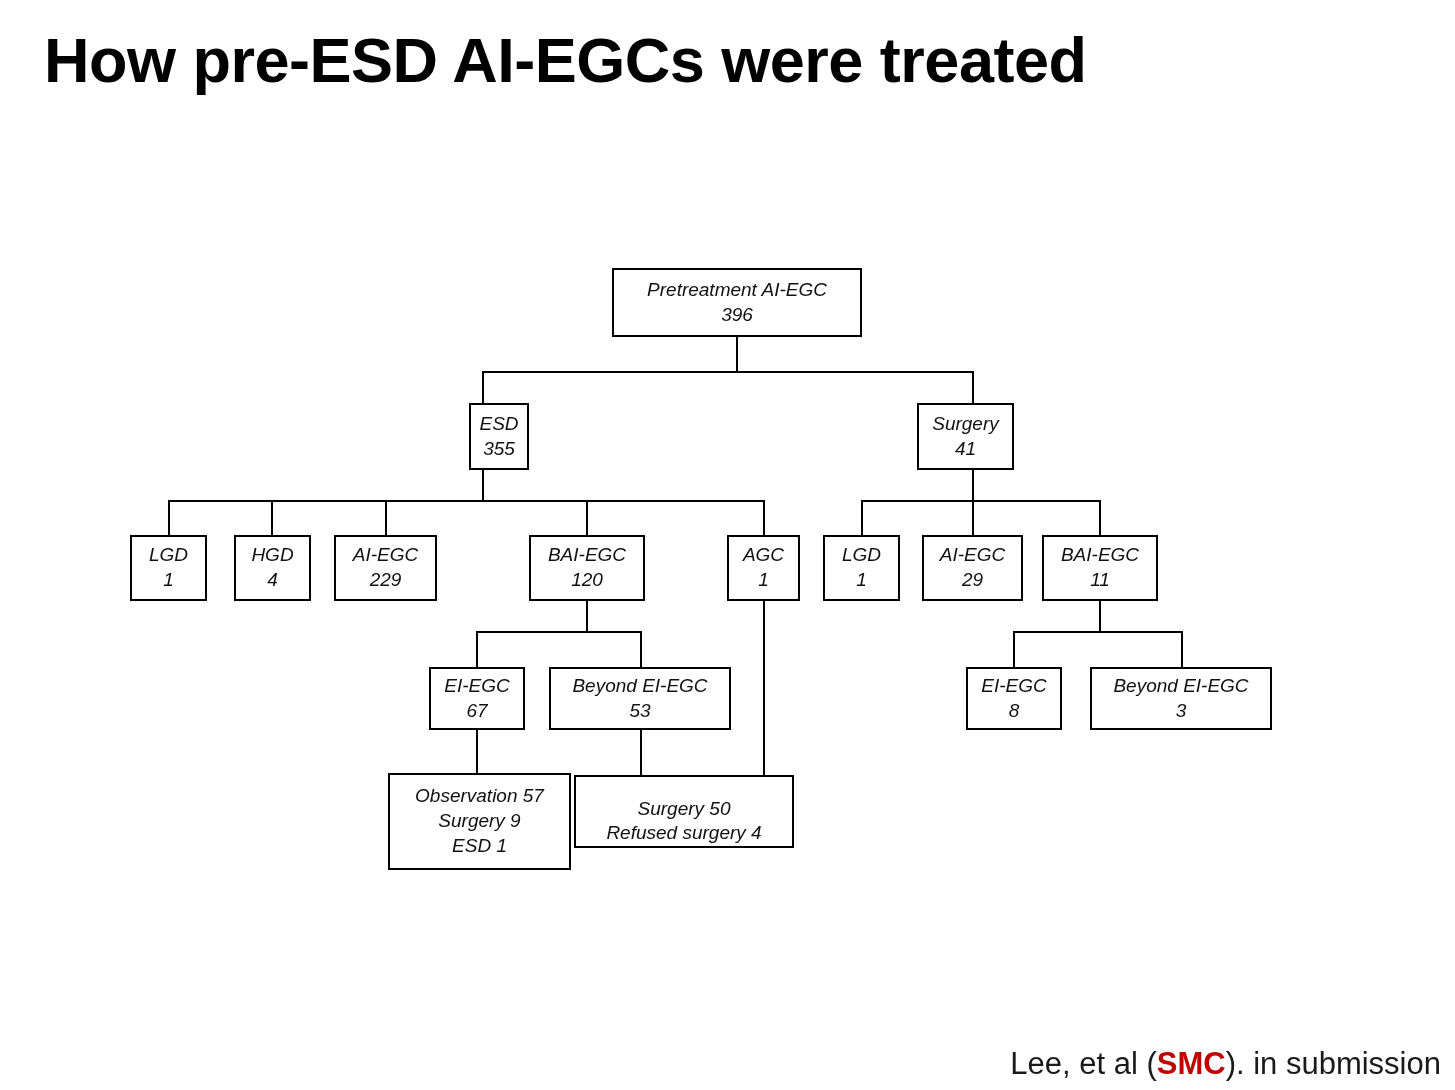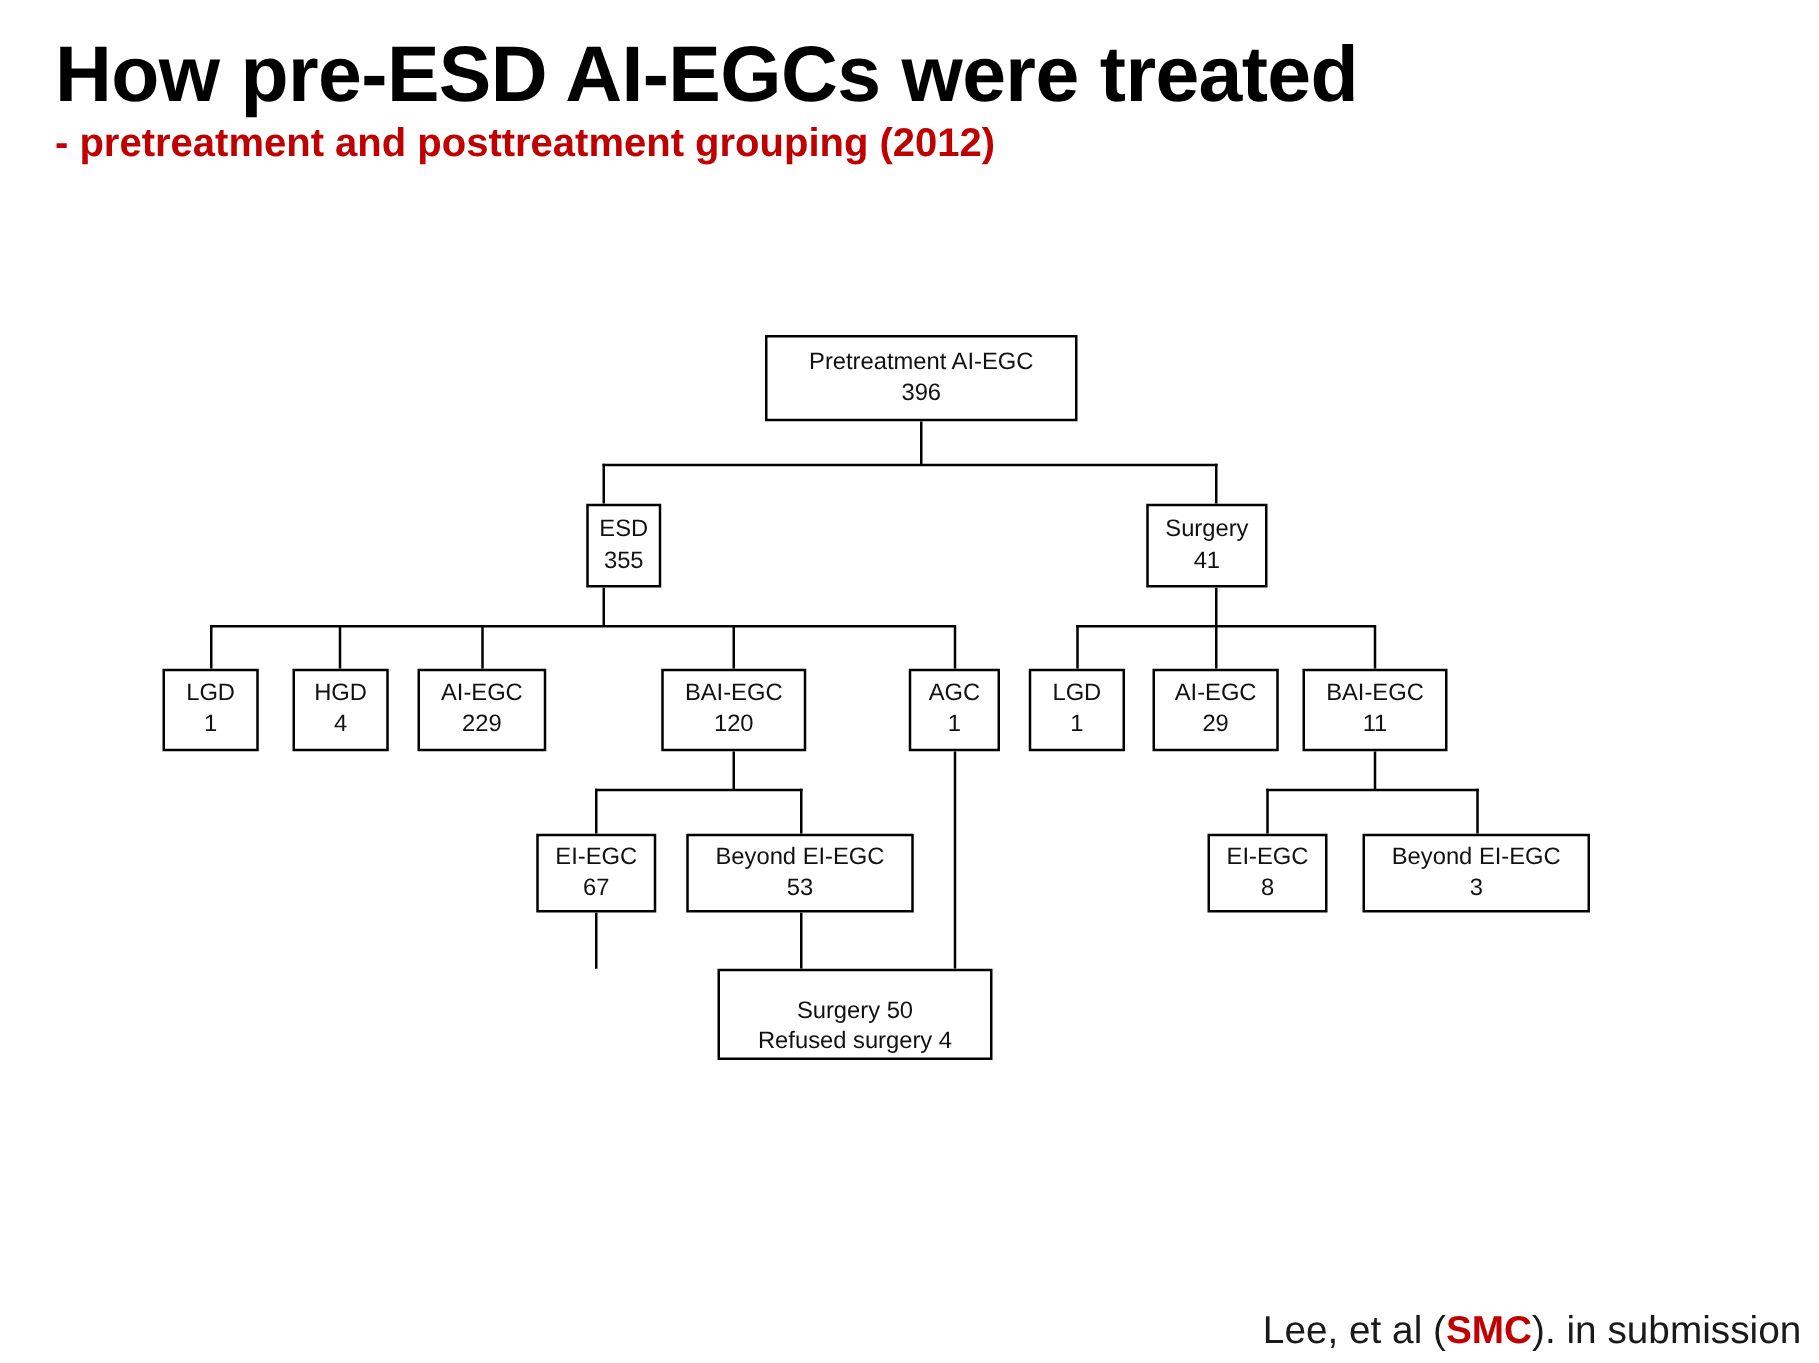--- a/index.html
+++ b/index.html
@@ -44,20 +44,21 @@
     white-space: nowrap;
   }
 
   
   #chart-area {
     position: absolute;
     left: 0;
     top: 0;
     width: 1247px;
     height: 1090px;
+    font-style: italic;
   }
 
   .node {
     position: absolute;
     box-sizing: border-box;
     border: 2px solid #000000;
     background: #ffffff;
     display: flex;
     flex-direction: column;
     align-items: center;
@@ -97,21 +98,20 @@
     font-weight: bold;
   }
 </style>
 </head>
 <body>
 
 <div id="slide">
 
   <div id="title-block">
     <div id="slide-title">How pre-ESD AI-EGCs were treated</div>
-    <div id="slide-subtitle">-  pretreatment and posttreatment grouping (2012)</div>
   </div>
 
   <div id="chart-area">
 
     <div class="conn v" style="left:736px; top:337px; height:35px;"></div>
     <div class="conn h" style="left:482px; top:371px; width:492px;"></div>
     <div class="conn v" style="left:482px; top:371px; height:32px;"></div>
     <div class="conn v" style="left:972px; top:371px; height:32px;"></div>
 
     <div class="conn v" style="left:482px; top:470px; height:31px;"></div>
@@ -210,20 +210,25 @@
     <div class="node" style="left:966px; top:667px; width:96px; height:63px;">
       <span class="node-line">EI-EGC</span>
       <span class="node-line">8</span>
     </div>
 
     <div class="node" style="left:1090px; top:667px; width:182px; height:63px;">
       <span class="node-line">Beyond EI-EGC</span>
       <span class="node-line">3</span>
     </div>
 
+    <div class="node" style="left:388px; top:773px; width:183px; height:97px; z-index:4;">
+      <span class="node-line">Observation 57</span>
+      <span class="node-line">Surgery 9</span>
+      <span class="node-line">ESD 1</span>
+    </div>
 
     <div class="node" style="left:574px; top:775px; width:220px; height:73px; z-index:3;justify-content:flex-end;">
       <span class="node-line">Surgery 50</span>
       <span class="node-line">Refused surgery 4</span>
     </div>
 
   </div>
 
   <div id="footer-credit">
     <span>Lee, et al (</span><span class="smc">SMC</span><span>). in submission</span>

